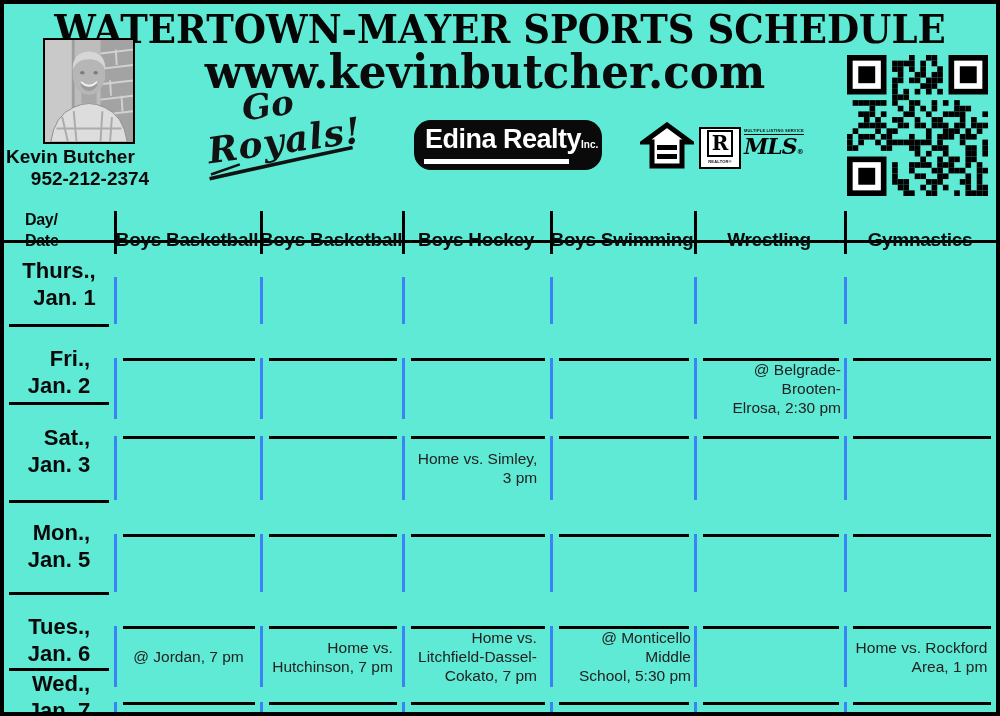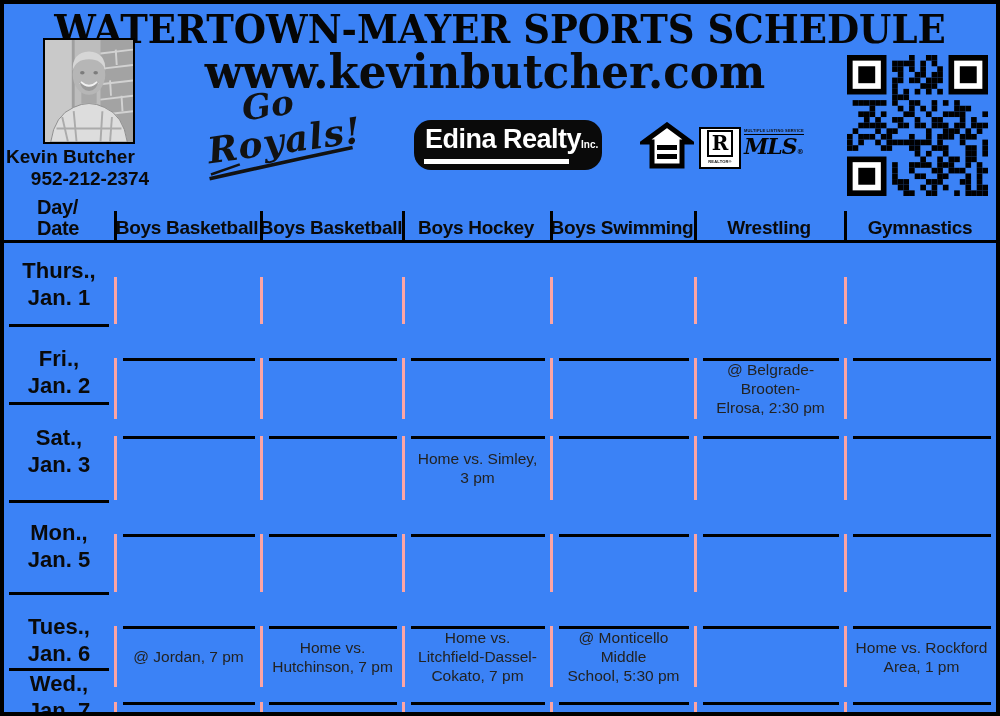--- a/index.html
+++ b/index.html
@@ -1,21 +1,21 @@
 <!DOCTYPE html>
 <html><head>
 <meta charset="utf-8">
 <style>
   * { margin:0; padding:0; box-sizing:border-box; }
   html,body { background:#e8e8e8; }
   .page {
     position:relative;
     width:1000px; height:716px;
     margin:0 auto;
-    background:#3b82f6;
+    background:#5eead4;
     border:4px solid #000;
     display:flex; flex-direction:column;
     font-family:"Liberation Sans", sans-serif;
     color:#111;
     overflow:hidden;
   }
 
   
   .masthead { position:relative; height:193px; flex:none; }
 
@@ -116,40 +116,40 @@
     display:flex; align-items:flex-end; justify-content:center;
     padding-bottom:3px;
     font-weight:bold; font-size:19px; letter-spacing:-0.3px; color:#0a0a0a;
     white-space:nowrap;
   }
   .th + .th::before {
     content:""; position:absolute; left:0; top:14px; bottom:0; width:3px; background:#000;
   }
   .th-corner {
     justify-content:flex-start; align-items:flex-start;
-    padding-left:33px; padding-top:0;
-    font-size:20px; line-height:21px; white-space:pre-line;
+    padding-left:21px; padding-top:0;
+    font-size:16px; line-height:21px; white-space:pre-line;margin-top:12px;
   }
 
   .tbody { flex:1; display:flex; flex-direction:column; }
   .trow { flex:none; }
   .trow:nth-child(1){ height:81px; }
   .trow:nth-child(2){ height:78px; }
   .trow:nth-child(3){ height:98px; }
   .trow:nth-child(4){ height:92px; }
   .trow:nth-child(5){ height:76px; }
   .trow:nth-child(6){ flex:1; }
 
   .cell {
     position:relative;
     display:flex; align-items:center; justify-content:center;
-    text-align:center; white-space:pre-line;
+    text-align:right; white-space:pre-line;
     padding:2px 3px;
   }
-  .cell + .cell { border-left:3px solid #fca5a5;margin-top:34px; }
+  .cell + .cell { border-left:3px solid #3b82f6;margin-top:34px; }
   .trow + .trow .cell::before {
     content:""; position:absolute; top:0; left:6px; right:5px; height:3px; background:#000;
   }
   .trow + .trow .cell:first-child::before { left:5px; right:5px; }
 
   .day-cell { font-weight:bold; font-size:22px; line-height:27px; color:#0a0a0a; }
   .event-cell { font-size:15.5px; line-height:19px; color:#222; }
 </style>
 </head>
 <body>

